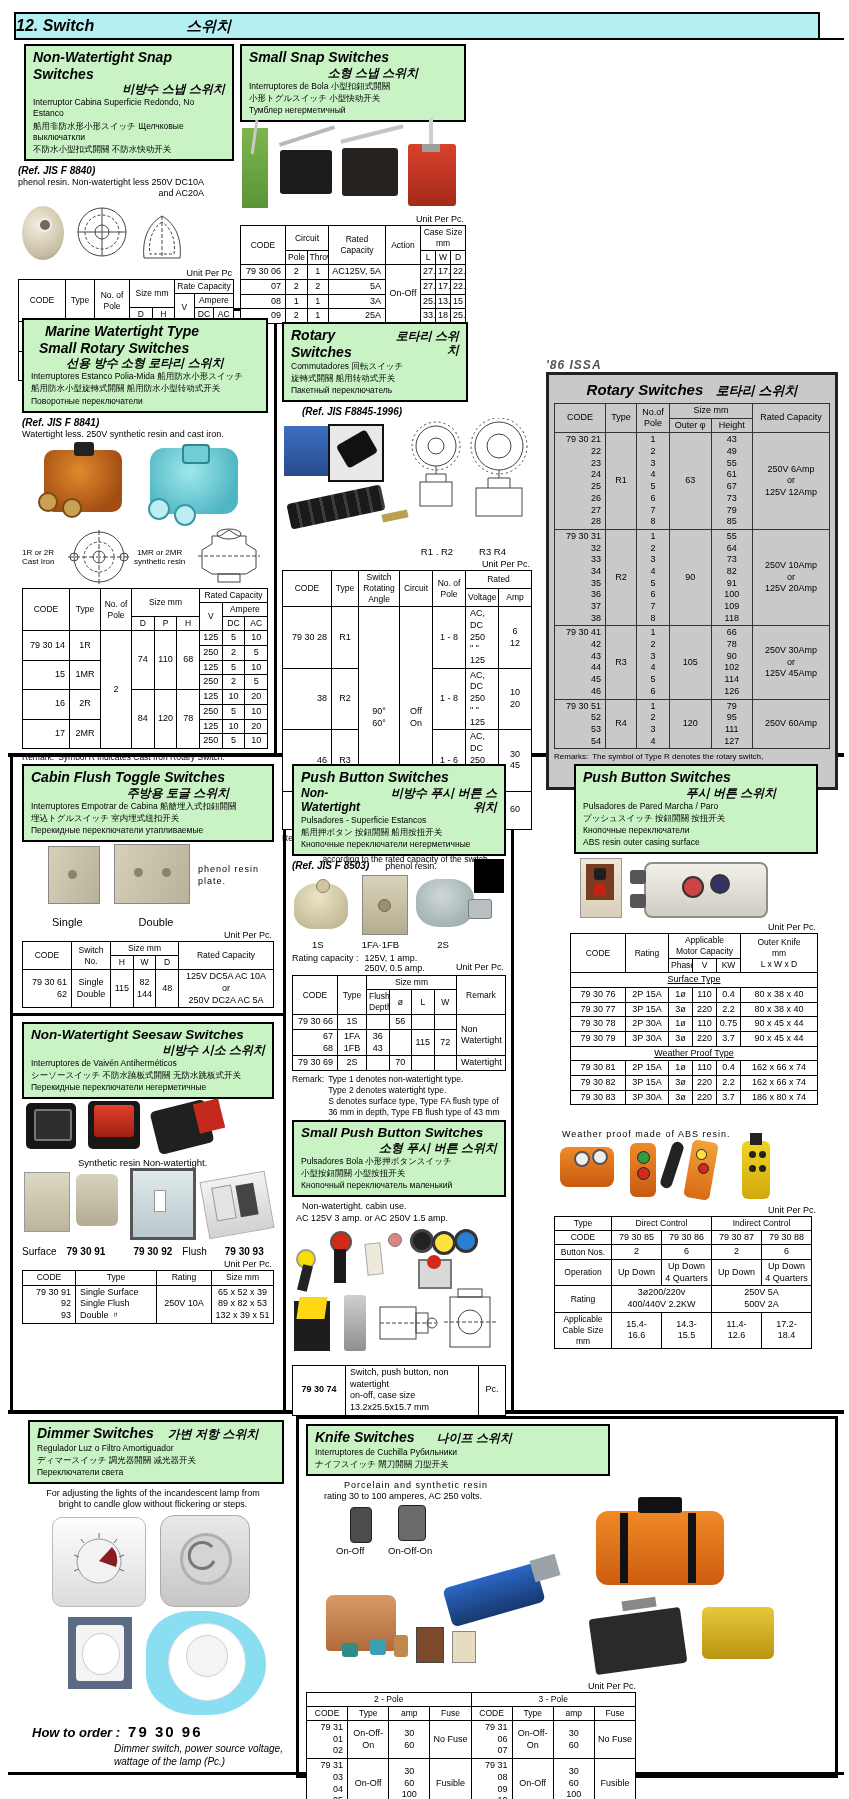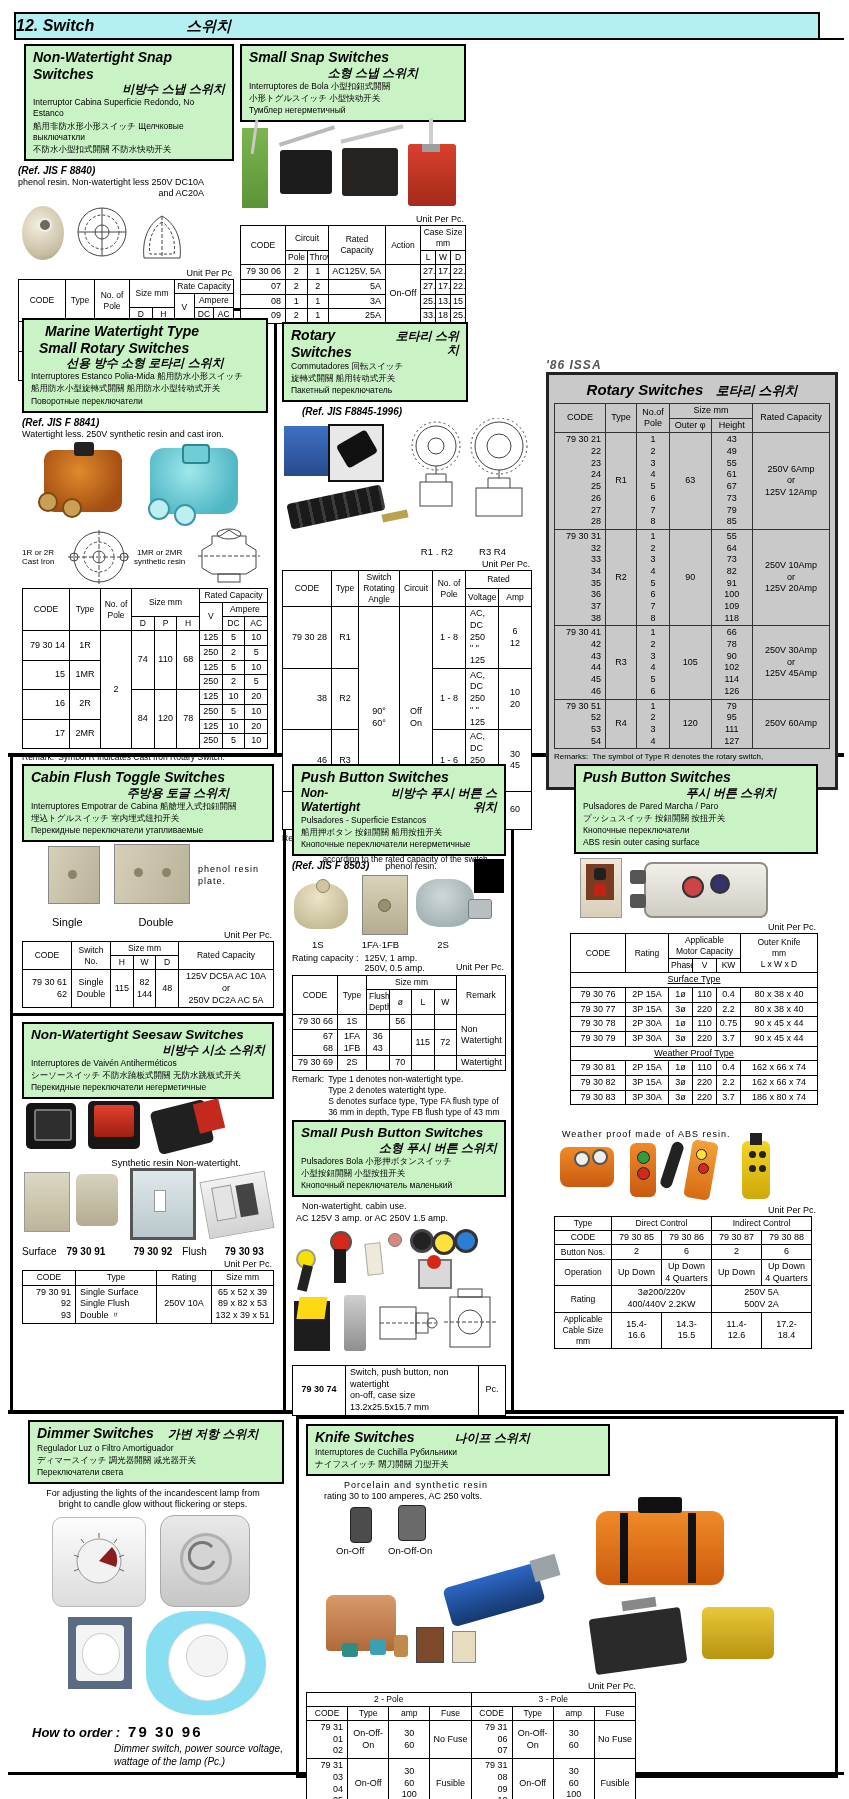--- a/index.html
+++ b/index.html
@@ -641,21 +641,21 @@
       <div class="sub">Перекидные переключатели негерметичные</div>
     </div>
     <div class="phz" style="height:58px">
       <div class="ph" style="left:4px;top:4px;width:50px;height:46px;background:#151515;border-radius:5px"></div>
       <div class="ph" style="left:12px;top:10px;width:34px;height:28px;background:#2e2e2e;border:2px solid #777;border-radius:3px"></div>
       <div class="ph" style="left:66px;top:2px;width:52px;height:48px;background:#181818;border-radius:5px"></div>
       <div class="ph" style="left:72px;top:6px;width:40px;height:32px;background:linear-gradient(#e2402c,#9e1f12);border-radius:3px"></div>
       <div class="ph" style="left:132px;top:6px;width:56px;height:44px;background:#202020;transform:rotate(-14deg);border-radius:5px"></div>
       <div class="ph" style="left:174px;top:2px;width:26px;height:30px;background:#c3291c;transform:rotate(-14deg)"></div>
     </div>
-    <div class="cap" style="text-align:center;padding-left:56px">Synthetic resin   Non-watertight.</div>
+    <div class="cap" style="text-align:left;padding-left:56px">Synthetic resin   Non-watertight.</div>
     <div class="phz" style="height:78px">
       <div class="ph" style="left:2px;top:4px;width:44px;height:58px;background:linear-gradient(#ddd8c2,#bcb59c);border:1px solid #999"></div>
       <div class="ph" style="left:54px;top:6px;width:42px;height:52px;background:linear-gradient(#d7d2bd,#b3ac92);border-radius:6px"></div>
       <div class="ph" style="left:108px;top:0;width:60px;height:66px;background:linear-gradient(#dfe8ea,#b9c8cc);border:3px solid #555"></div>
       <div class="ph" style="left:132px;top:22px;width:10px;height:20px;background:#fff;border:1px solid #999"></div>
       <div class="ph" style="left:182px;top:8px;width:64px;height:56px;background:linear-gradient(#f2f2f2,#d2d2d2);border:1px solid #aaa;transform:rotate(-10deg)"></div>
       <div class="ph" style="left:192px;top:18px;width:18px;height:32px;background:#e4e4e4;border:1px solid #999;transform:rotate(-10deg)"></div>
       <div class="ph" style="left:216px;top:16px;width:18px;height:32px;background:#444;transform:rotate(-10deg)"></div>
     </div>
     <div style="display:flex;gap:10px;font-size:10px;align-items:baseline">
@@ -1053,21 +1053,21 @@
     <div style="display:flex;gap:8px;align-items:baseline;margin-left:10px">
       <span style="font-style:italic;font-weight:bold;font-size:13px">How to order :</span>
       <span style="font-weight:bold;font-size:15px;letter-spacing:2px">79 30 96</span>
     </div>
     <div style="font-style:italic;font-size:10px;line-height:1.3;margin:2px 0 0 92px;white-space:pre-line">Dimmer switch, power source voltage,
 wattage of the lamp  (Pc.)</div>
   </div>
 
   <div class="abs" style="left:306px;top:1424px;width:520px">
     <div class="gbox" style="width:286px">
-      <div style="display:flex;gap:40px;align-items:baseline">
+      <div style="display:flex;gap:22px;align-items:baseline">
         <span class="ttl">Knife Switches</span>
         <span class="kr">나이프 스위치</span>
       </div>
       <div class="sub">Interruptores de Cuchilla   Рубильники</div>
       <div class="sub">ナイフスイッチ  閘刀開關  刀型开关</div>
     </div>
     <div class="small" style="margin-top:4px;padding-left:38px;letter-spacing:1px">Porcelain and synthetic resin</div>
     <div class="small" style="padding-left:18px">rating 30 to 100 amperes, AC 250 volts.</div>
     <div class="phz" style="height:176px">
       <div class="ph" style="left:44px;top:4px;width:20px;height:34px;background:#4c4c4c;border-radius:4px;border:1px solid #222"></div>

